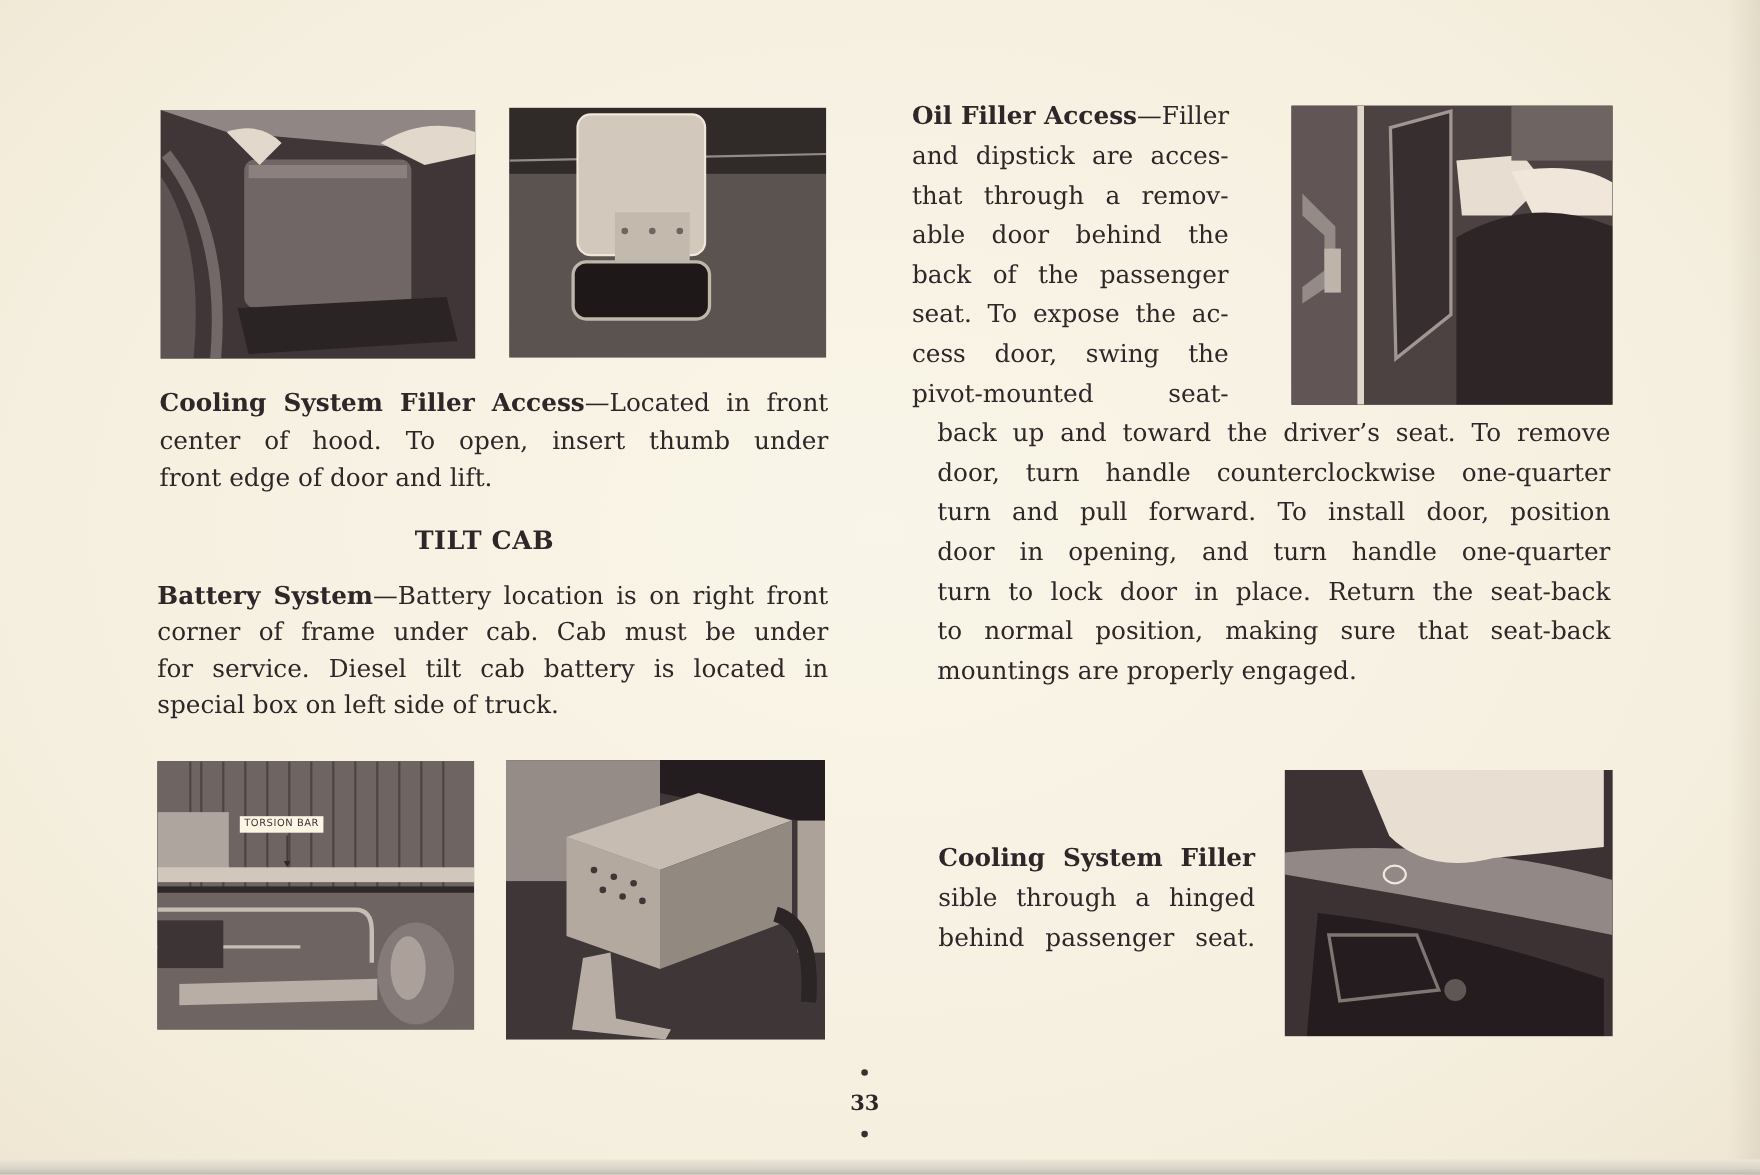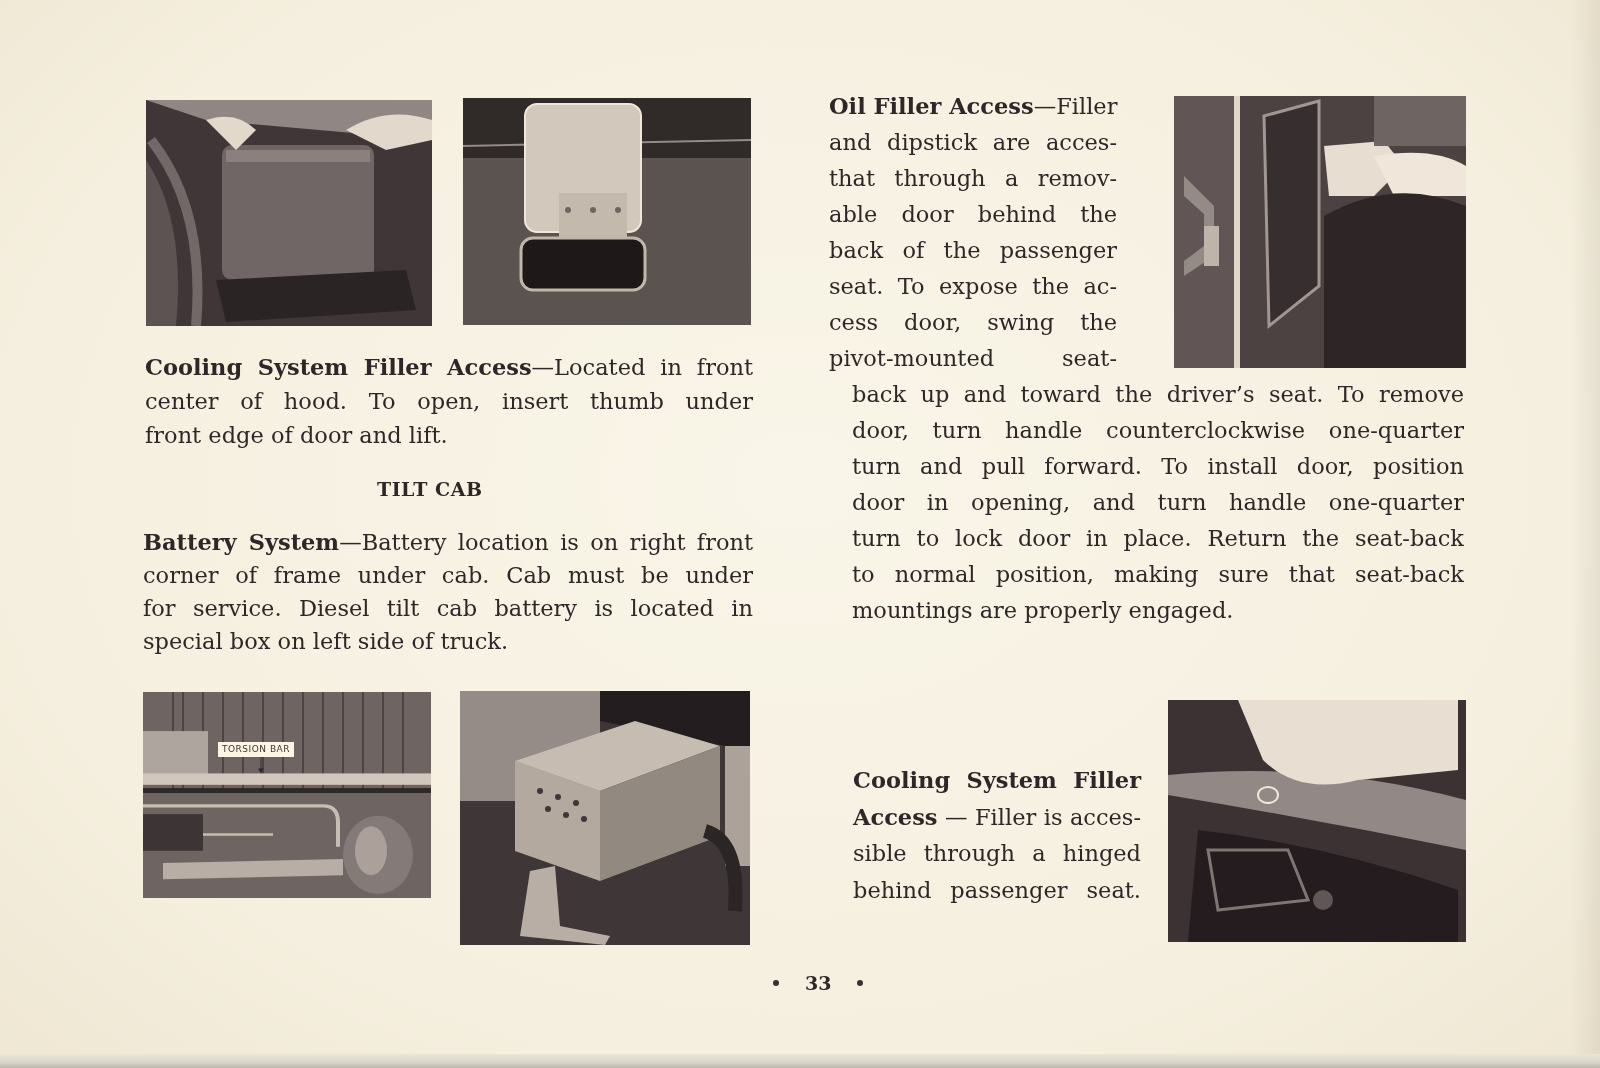--- a/index.html
+++ b/index.html
@@ -33,25 +33,25 @@
     font-family:"DejaVu Sans", sans-serif; font-size:9px; letter-spacing:0.5px;
     padding:2px 4px; line-height:11px;
   }
   .text-block {
     position:absolute; font-size:22.5px; line-height:34px;
     text-align:justify; text-align-last:justify;
   }
   .line { display:block; text-align:justify; text-align-last:justify; white-space:nowrap; }
   .line.end { text-align-last:left; }
   .heading {
-    position:absolute; font-weight:bold; font-size:19px; letter-spacing:0.5px;
+    position:absolute; font-weight:bold; font-size:23px; letter-spacing:0.5px;
   }
   .page-num {
     position:absolute; font-weight:bold; font-size:19px;
-    display:flex; gap:26px; align-items:center;
+    display:flex; gap:14px; align-items:center;flex-direction:column;
   }
   .dot { width:6px; height:6px; border-radius:50%; background:#3a3033; display:inline-block; }
 </style>
 </head>
 <body>
 
 <div class="page">
 
   <div class="photo" style="left:146px; top:100px; width:286px; height:226px;">
     <svg viewBox="0 0 286 226" preserveAspectRatio="none">
@@ -93,21 +93,21 @@
 
   <div class="text-block" style="left:143px; top:526px; width:610px; line-height:33px;">
     <span class="line">
       <b>Battery System</b><span>—Battery location is on right front</span>
     </span>
     <span class="line">corner of frame under cab. Cab must be under</span>
     <span class="line">for service. Diesel tilt cab battery is located in</span>
     <span class="line end">special box on left side of truck.</span>
   </div>
 
-  <div class="photo" style="left:143px; top:692px; width:288px; height:206px;">
+  <div class="photo" style="left:143px; top:692px; width:288px; height:244px;">
     <svg viewBox="0 0 288 253" preserveAspectRatio="none">
       <rect width="288" height="253" fill="#6a6164"></rect>
       <g stroke="#4a4246" stroke-width="2">
         <line x1="30" y1="0" x2="30" y2="120"></line>
           <line x1="40" y1="0" x2="40" y2="120"></line>
         <line x1="60" y1="0" x2="60" y2="120"></line>
           <line x1="80" y1="0" x2="80" y2="120"></line>
         <line x1="100" y1="0" x2="100" y2="120"></line>
           <line x1="120" y1="0" x2="120" y2="120"></line>
         <line x1="140" y1="0" x2="140" y2="120"></line>
@@ -190,23 +190,20 @@
     <span class="line">door in opening, and turn handle one-quarter</span>
     <span class="line">turn to lock door in place. Return the seat-back</span>
     <span class="line">to normal position, making sure that seat-back</span>
     <span class="line end">mountings are properly engaged.</span>
   </div>
 
   <div class="text-block" style="left:853px; top:762px; width:288px; line-height:36.5px;">
     <span class="line">
       <b>Cooling System Filler</b>
     </span>
-    <span class="line">
-      <b>Access</b><span> — Filler is acces-</span>
-    </span>
     <span class="line">sible through a hinged</span>
     <span class="line">behind passenger seat.</span>
   </div>
 
   <div class="photo" style="left:1168px; top:700px; width:298px; height:242px;">
     <svg viewBox="0 0 298 242" preserveAspectRatio="none">
       <rect width="298" height="242" fill="#3a3033"></rect>
       <path d="M0 75 Q150 60 298 100 L298 150 Q150 120 0 95 Z" fill="#8c8386"></path>
       <path d="M70 0 L290 0 L290 70 L190 80 Q130 95 95 60 Z" fill="#ded7d3"></path>
       <ellipse cx="100" cy="95" rx="10" ry="8" fill="none" stroke="#e6dfdb" stroke-width="2"></ellipse>

